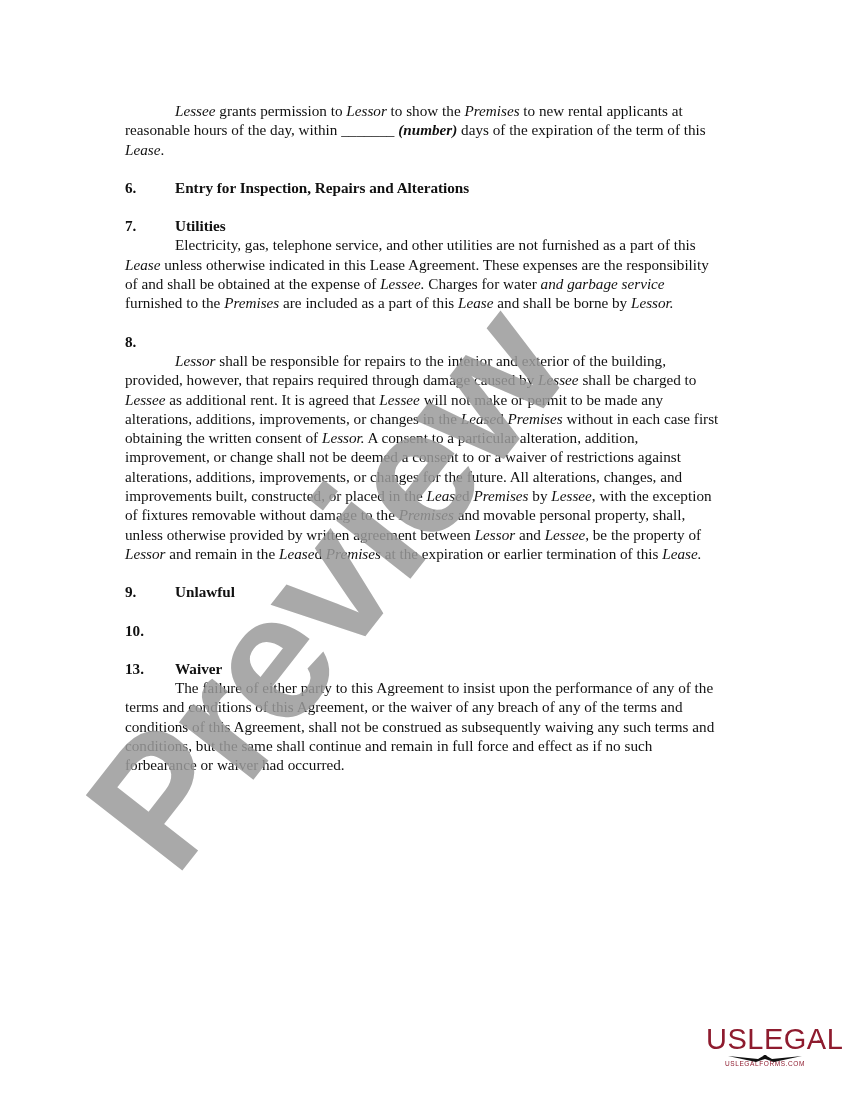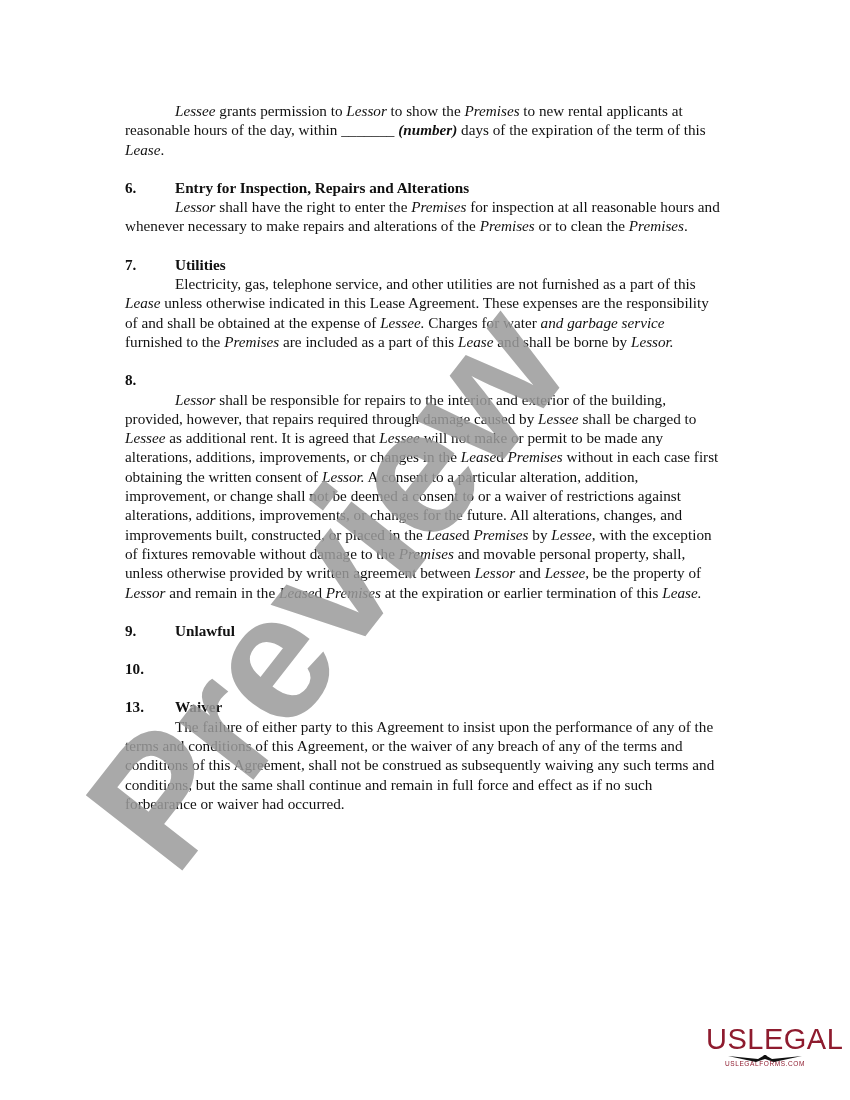--- a/index.html
+++ b/index.html
@@ -25,21 +25,20 @@
 <div class="page">
 
   <div class="content">
     <p class="para"><i>Lessee</i> grants permission to <i>Lessor</i> to show the <i>Premises</i> to new rental applicants at reasonable hours of the day, within _______ <i><b>(number)</b></i> days of the expiration of the term of this <i>Lease</i>.</p>
     <div id="sections">
         <div class="section">
           <div class="heading">
             <span class="num">6.</span>
             <span>Entry for Inspection, Repairs and Alterations</span>
           </div>
-          <p class="para"><i>Lessor</i> shall have the right to enter the <i>Premises</i> for inspection at all reasonable hours and whenever necessary to make repairs and alterations of the <i>Premises</i> or to clean the <i>Premises</i>.</p>
         </div>
         <div class="section">
           <div class="heading">
             <span class="num">7.</span>
             <span>Utilities</span>
           </div>
           <p class="para">Electricity, gas, telephone service, and other utilities are not furnished as a part of this <i>Lease</i> unless otherwise indicated in this Lease Agreement. These expenses are the responsibility of and shall be obtained at the expense of <i>Lessee.</i> Charges for water <i>and garbage service</i> furnished to the <i>Premises</i> are included as a part of this <i>Lease</i> and shall be borne by <i>Lessor.</i></p>
         </div>
         <div class="section">
           <div class="heading">

